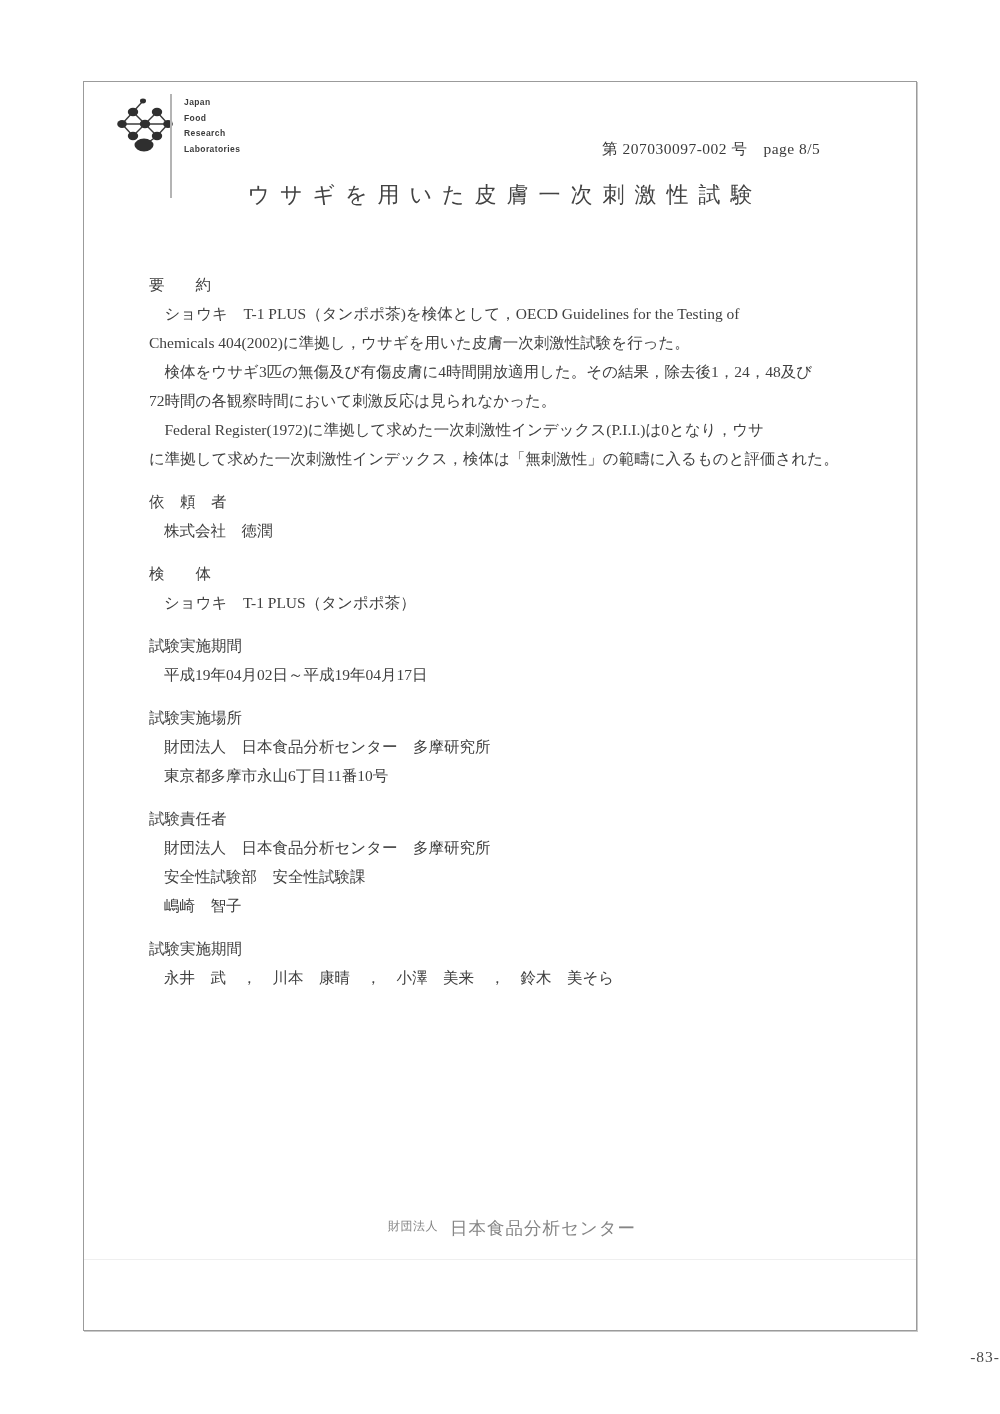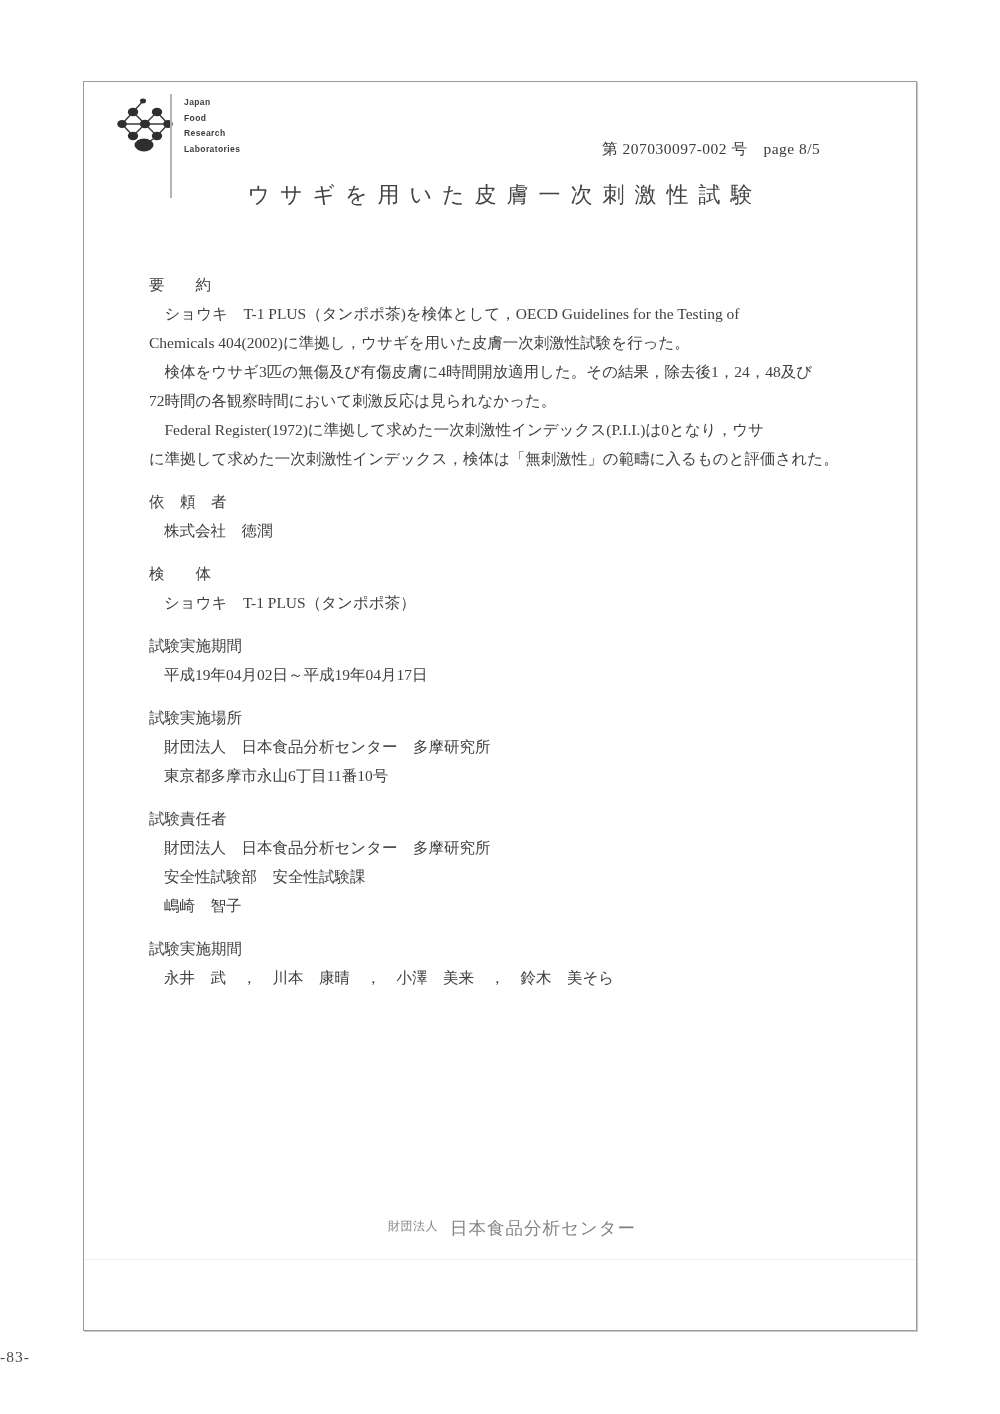--- a/index.html
+++ b/index.html
@@ -79,21 +79,21 @@
     font-size: 17.5px; letter-spacing: 1px; text-align: center;
   }
   .faint-rule {
     position: absolute; left: 0; top: 1177px;
     width: 100%; height: 0;
     border-top: 1px solid #efefef;
   }
   
   .page-number {
     position: absolute; left: 0; top: 1348px;
-    width: 100%; text-align: left;
+    width: 100%; text-align: right;
     font-size: 15.5px; letter-spacing: 1px; color: #494949;
   }
 </style>
 </head>
 <body>
 
 <div class="canvas">
 
   <div class="sheet">
 

